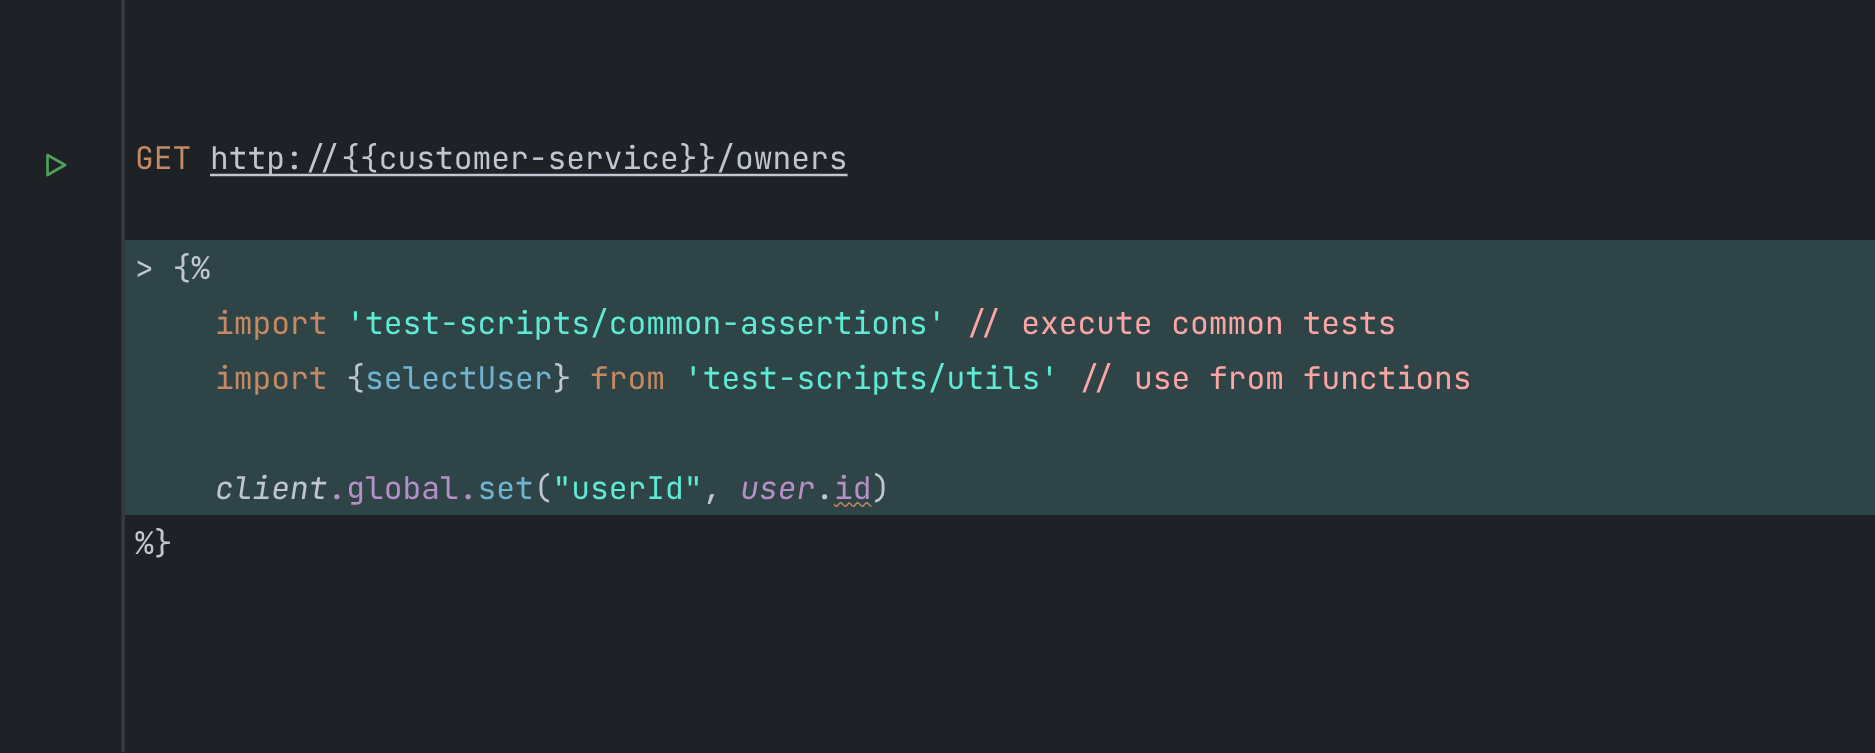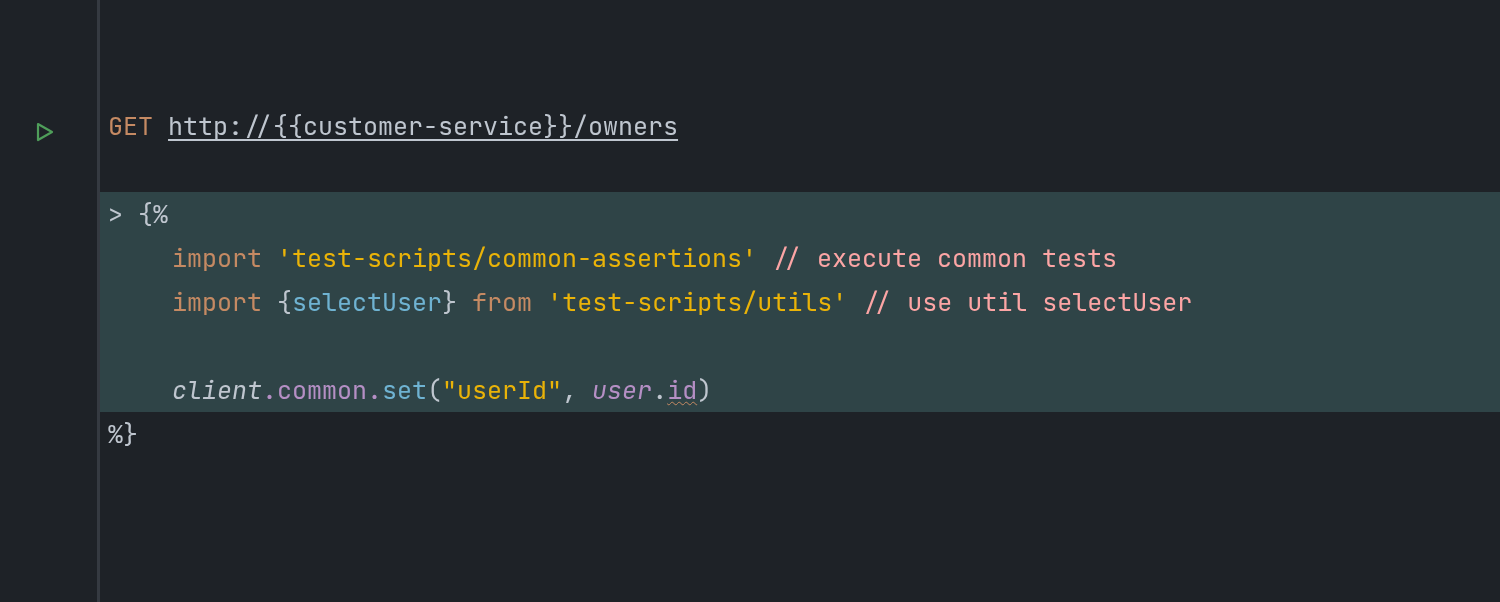--- a/index.html
+++ b/index.html
@@ -52,21 +52,21 @@
     white-space: pre;
     color: #bfc6cf;
     position: relative;
   }
   .highlight-block {
     background: #2f4447;
   }
   .k-method { color: #c58a63; }
   .k-url { color: #bfc6cf; text-decoration: underline; text-underline-offset: 4px; }
   .k-keyword { color: #c58a63; }
-  .k-string { color: #eab308; }
+  .k-string { color: #5eead4; }
   .k-comment { color: #fca5a5; }
   .k-ident { color: #6fb3d2; }
   .k-ident-it { color: #6fb3d2; font-style: italic; }
   .k-var { color: #b58fc5; font-style: italic; }
   .k-punct { color: #bfc6cf; }
   .k-prop { color: #b58fc5; }
   .k-plain-it { font-style: italic; color: #bfc6cf; margin-top: 33px; }
   .indent { padding-left: 72px; }
   .blank { height: 44px; }
   .squiggle {
@@ -94,22 +94,22 @@
     <div class="line blank"></div>
 
     <div class="line"><span class="k-method">GET</span> <span class="k-url">http://{{customer-service}}/owners</span></div>
 
     <div class="line blank"></div>
 
     <div class="line highlight-block"><span class="k-punct">&gt; {%</span></div>
 
     <div class="line highlight-block indent"><span class="k-keyword">import</span> <span class="k-string">'test-scripts/common-assertions'</span> <span class="k-comment">// execute common tests</span></div>
 
-    <div class="line highlight-block indent"><span class="k-keyword">import</span> <span class="k-punct">{</span><span class="k-ident">selectUser</span><span class="k-punct">}</span> <span class="k-keyword">from</span> <span class="k-string">'test-scripts/utils'</span> <span class="k-comment">// use util selectUser</span></div>
+    <div class="line highlight-block indent"><span class="k-keyword">import</span> <span class="k-punct">{</span><span class="k-ident">selectUser</span><span class="k-punct">}</span> <span class="k-keyword">from</span> <span class="k-string">'test-scripts/utils'</span> <span class="k-comment">// use from functions</span></div>
 
     <div class="line highlight-block blank"></div>
 
 
-    <div class="line highlight-block indent"><span class="k-plain-it">client</span><span class="k-prop">.common.</span><span class="k-ident">set</span><span class="k-punct">(</span><span class="k-string">"userId"</span><span class="k-punct">,</span> <span class="k-var">user</span><span class="k-punct">.</span><span class="k-prop squiggle">id</span><span class="k-punct">)</span></div>
+    <div class="line highlight-block indent"><span class="k-plain-it">client</span><span class="k-prop">.global.</span><span class="k-ident">set</span><span class="k-punct">(</span><span class="k-string">"userId"</span><span class="k-punct">,</span> <span class="k-var">user</span><span class="k-punct">.</span><span class="k-prop squiggle">id</span><span class="k-punct">)</span></div>
 
     <div class="line"><span class="k-punct">%}</span></div>
   </div>
 </div>
 
 </body></html>

